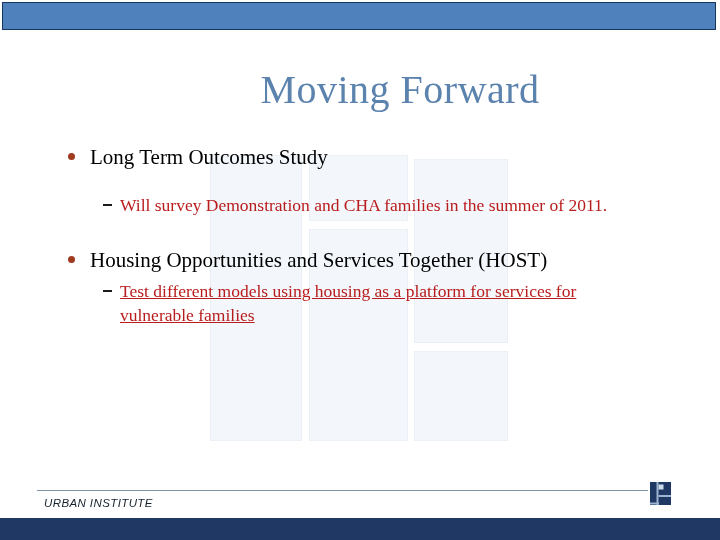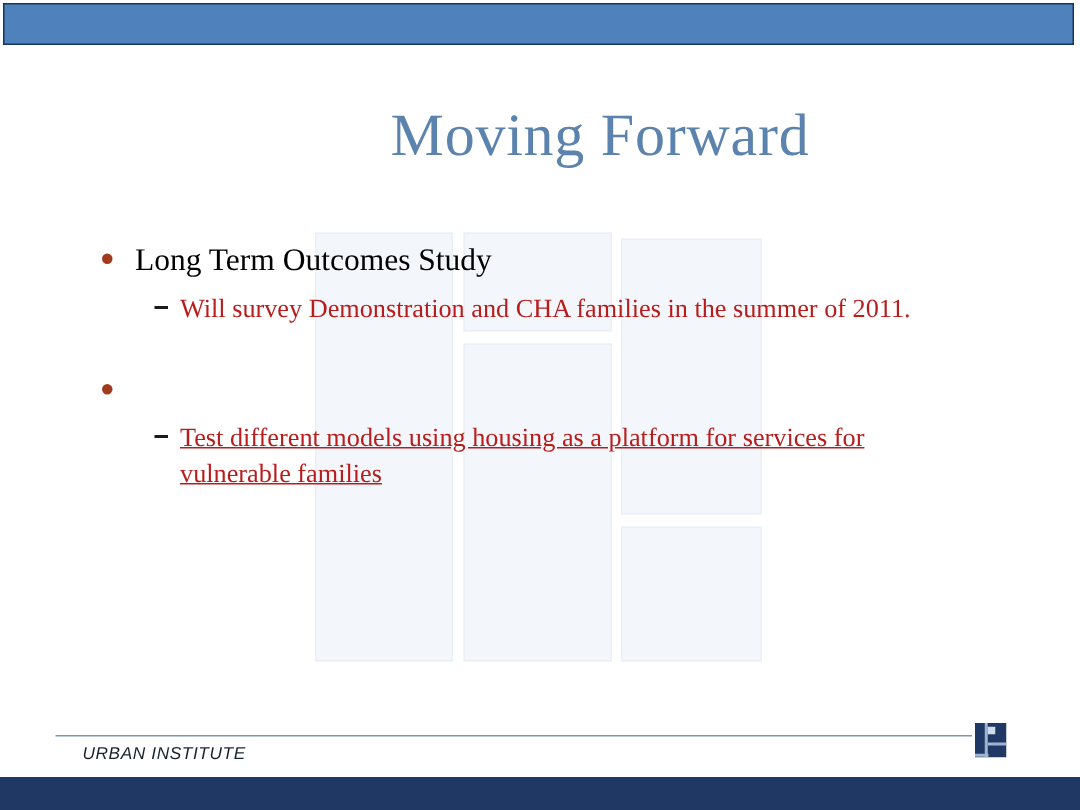--- a/index.html
+++ b/index.html
@@ -33,21 +33,21 @@
     color:#5b83ad; font-family:"Liberation Serif", serif;
     letter-spacing:0.5px;
     padding-left:40px;
   }
 
   
   .bullet-item {
     position:absolute; left:68px; width:600px;
     font-size:21px; line-height:26px; color:#000000;
   }
-  .bullet-1 { top:160px; }
+  .bullet-1 { top:144px; }
   .bullet-2 { top:247px; }
   .dot {
     display:inline-block; width:7px; height:7px; border-radius:50%;
     background:#a13a1e; margin-right:15px; vertical-align:middle;
     position:relative; top:-3px;
   }
 
   .sub-group {
     position:absolute; left:103px; width:545px;
     font-size:17.5px; line-height:24px; color:#b91c1c;
@@ -59,21 +59,21 @@
     position:absolute; left:0; top:11px; width:9px; height:2px;
     background:#1b1b1b;
   }
 
   
   .footer-line {
     position:absolute; left:37px; top:490px; width:611px; height:1px;
     background:#7e95ac;
   }
   .footer-org {
-    position:absolute; left:55px; top:497px;
+    position:absolute; left:44px; top:497px;
     font-family:"Liberation Sans", sans-serif; font-style:italic;
     font-size:11.5px; letter-spacing:0.4px; color:#16222e;
   }
   .footer-logo { position:absolute; left:650px; top:482px; }
   .bottom-bar {
     position:absolute; left:0; top:518px; width:720px; height:22px;
     background:#1f3864;
   }
 </style>
 </head>
@@ -98,21 +98,21 @@
   </div>
 
   <div class="sub-group subs-1">
     <div class="sub-item">
       <span class="sub-dash"></span>
       <span>Will survey Demonstration and CHA families in the summer of 2011.</span>
     </div>
   </div>
 
   <div class="bullet-item bullet-2">
-    <span class="dot"></span>
+    <span class="dot"></span><span>Housing Opportunities and Services Together (HOST)</span>
   </div>
 
   <div class="sub-group subs-2">
     <div class="sub-item">
       <span class="sub-dash"></span>
       <span>Test different models using housing as a platform for services for vulnerable families</span>
     </div>
   </div>
 
   <div class="footer-line"></div>

